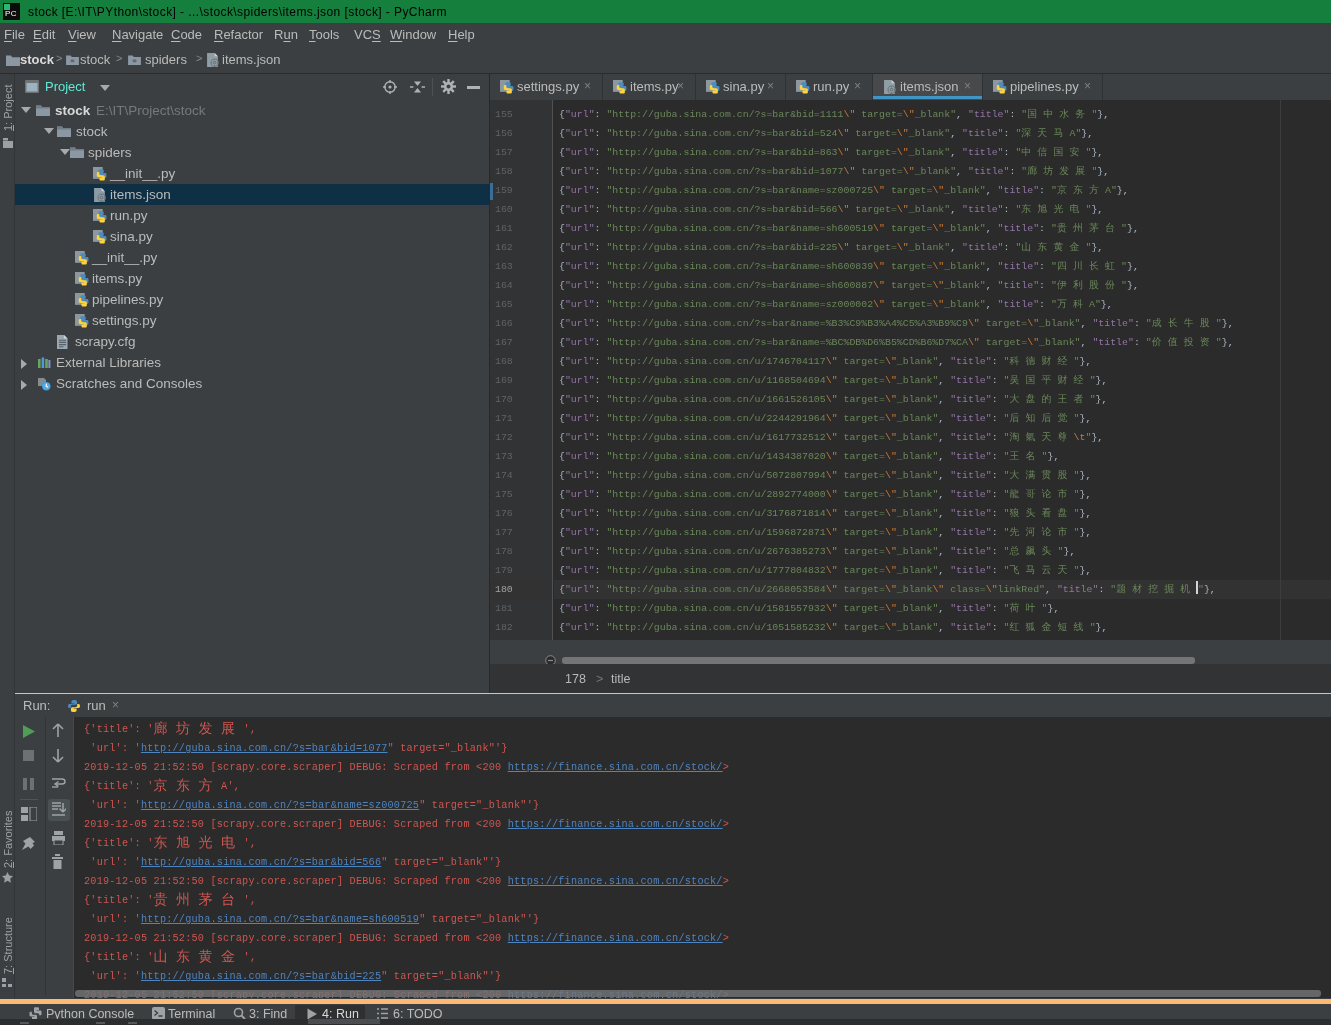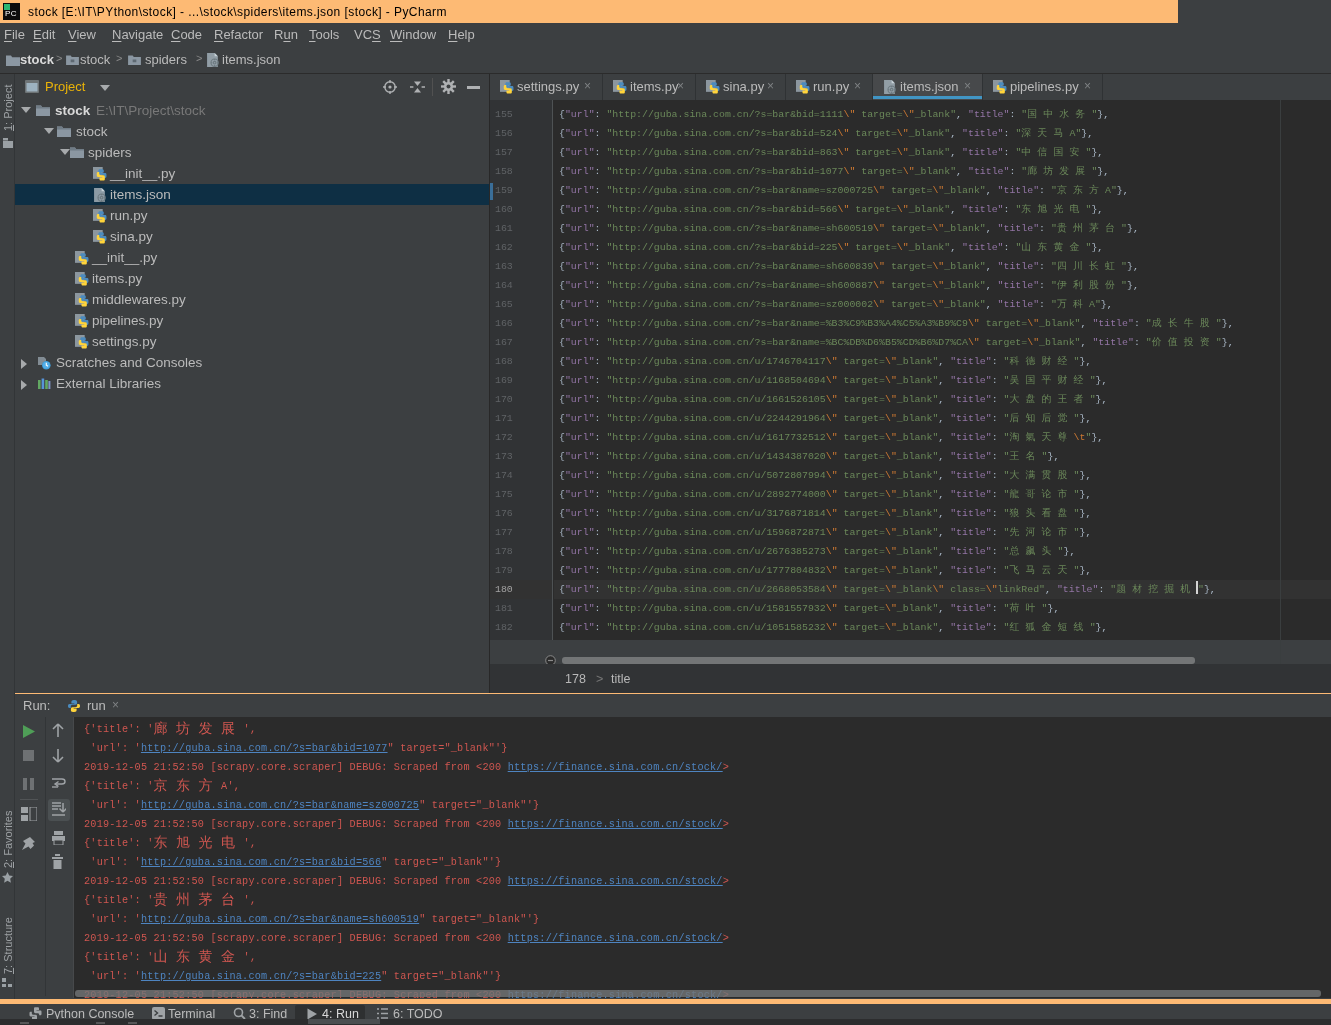--- a/index.html
+++ b/index.html
@@ -1,29 +1,29 @@
 <!DOCTYPE html>
 <html><head><meta charset="utf-8"><style>
 *{margin:0;padding:0;box-sizing:border-box}
 html,body{width:1331px;height:1025px;overflow:hidden;background:#3c3f41;font-family:"Liberation Sans",sans-serif}
 .abs{position:absolute}
-#titlebar{position:absolute;left:0;top:0;width:1178px;height:23px;background:#fdba74;color:#000;font-size:12px;letter-spacing:.42px}
+#titlebar{position:absolute;left:0;top:0;width:1331px;height:23px;background:#15803d;color:#000;font-size:12px;letter-spacing:.42px}
 #titlebar .t{position:absolute;left:28px;top:5px;white-space:pre}
 #menubar{position:absolute;left:0;top:23px;width:1331px;height:23px;background:#3c3f41;color:#bbbbbb;font-size:13px}
 #menubar i{font-style:normal;position:absolute;top:4px}
 #menubar u{text-decoration:underline;text-underline-offset:2px}
 #crumbs{position:absolute;left:0;top:46px;width:1331px;height:28px;background:#3c3f41;color:#bbbbbb;font-size:13px;border-bottom:1px solid #2b2b2b}
 #crumbs i{font-style:normal;position:absolute;top:6px}
 #crumbs .chv{color:#8a8a8a;font-size:11px}
 .vstrip{position:absolute;left:0;top:74px;width:15px;height:925px;background:#3c3f41;border-right:1px solid #323537}
 .vlabel{position:absolute;color:#9da1a4;font-size:11px;white-space:nowrap;transform:rotate(-90deg);transform-origin:left top}
 .vlabel u{text-decoration:underline}
 #projpanel{position:absolute;left:15px;top:74px;width:475px;height:619px;background:#3c3f41;border-right:1px solid #282828;overflow:hidden}
 #projhead{position:absolute;left:0;top:0;width:475px;height:26px}
-#projhead .ttl{position:absolute;left:30px;top:5px;font-size:13px;color:#eab308}
+#projhead .ttl{position:absolute;left:30px;top:5px;font-size:13px;color:#5eead4}
 .tree{position:absolute;left:0;top:26px;width:475px;font-size:13.5px;color:#bbbbbb}
 .trow{position:relative;height:21px;line-height:21px;white-space:nowrap}
 .trow .nm{position:absolute;top:0}
 .tri{position:absolute;width:0;height:0;top:7px}
 .trow .ic{position:absolute;top:4px}.trow .ic svg{display:block}
 .tri.dn{border-left:5px solid transparent;border-right:5px solid transparent;border-top:6.5px solid #a7aaac}
 .tri.rt{border-top:5px solid transparent;border-bottom:5px solid transparent;border-left:6.5px solid #a7aaac}
 .sel{background:#0e2f44}
 .gray{color:#787878}
 #tabbar{position:absolute;left:490px;top:74px;width:841px;height:26px;background:#3c3f41}
@@ -254,65 +254,65 @@
         <span class="nm" style="left:77px;">items.py</span>
       </div>
       <div class="trow">
         <span class="ic" style="left:60px">
           <svg width="14" height="14" viewBox="0 0 13 13">
             <rect x="0" y="0" width="9" height="11" fill="#9aa7b0" opacity="0.85"></rect>
             <path d="M6.2 2.2h2.5c.8 0 1.3.5 1.3 1.3v1.6H7.5v.5h3.8c.8 0 1.2.5 1.2 1.3v2c0 .8-.5 1.3-1.3 1.3h-1v-1.5c0-.9-.6-1.5-1.5-1.5H6.3c-.7 0-1.3-.6-1.3-1.4V3.5c0-.8.5-1.3 1.2-1.3z" fill="#4b8bbe"></path>
             <path d="M9.8 12.6H7.3c-.8 0-1.3-.5-1.3-1.3V9.7h2.5v-.5H4.7c-.8 0-1.2-.5-1.2-1.3v-2c0-.8.5-1.3 1.3-1.3h1v1.5c0 .9.6 1.5 1.5 1.5h2.4c.7 0 1.3.6 1.3 1.4v2.3c0 .8-.5 1.3-1.2 1.3z" fill="#ffd43b"></path>
           </svg>
         </span>
-        <span class="nm" style="left:77px;">middlewares.py</span>
+        <span class="nm" style="left:77px;">pipelines.py</span>
       </div>
       <div class="trow">
         <span class="ic" style="left:60px">
           <svg width="14" height="14" viewBox="0 0 13 13">
             <rect x="0" y="0" width="9" height="11" fill="#9aa7b0" opacity="0.85"></rect>
             <path d="M6.2 2.2h2.5c.8 0 1.3.5 1.3 1.3v1.6H7.5v.5h3.8c.8 0 1.2.5 1.2 1.3v2c0 .8-.5 1.3-1.3 1.3h-1v-1.5c0-.9-.6-1.5-1.5-1.5H6.3c-.7 0-1.3-.6-1.3-1.4V3.5c0-.8.5-1.3 1.2-1.3z" fill="#4b8bbe"></path>
             <path d="M9.8 12.6H7.3c-.8 0-1.3-.5-1.3-1.3V9.7h2.5v-.5H4.7c-.8 0-1.2-.5-1.2-1.3v-2c0-.8.5-1.3 1.3-1.3h1v1.5c0 .9.6 1.5 1.5 1.5h2.4c.7 0 1.3.6 1.3 1.4v2.3c0 .8-.5 1.3-1.2 1.3z" fill="#ffd43b"></path>
           </svg>
         </span>
-        <span class="nm" style="left:77px;">pipelines.py</span>
-      </div>
-      <div class="trow">
-        <span class="ic" style="left:60px">
-          <svg width="14" height="14" viewBox="0 0 13 13">
-            <rect x="0" y="0" width="9" height="11" fill="#9aa7b0" opacity="0.85"></rect>
-            <path d="M6.2 2.2h2.5c.8 0 1.3.5 1.3 1.3v1.6H7.5v.5h3.8c.8 0 1.2.5 1.2 1.3v2c0 .8-.5 1.3-1.3 1.3h-1v-1.5c0-.9-.6-1.5-1.5-1.5H6.3c-.7 0-1.3-.6-1.3-1.4V3.5c0-.8.5-1.3 1.2-1.3z" fill="#4b8bbe"></path>
-            <path d="M9.8 12.6H7.3c-.8 0-1.3-.5-1.3-1.3V9.7h2.5v-.5H4.7c-.8 0-1.2-.5-1.2-1.3v-2c0-.8.5-1.3 1.3-1.3h1v1.5c0 .9.6 1.5 1.5 1.5h2.4c.7 0 1.3.6 1.3 1.4v2.3c0 .8-.5 1.3-1.2 1.3z" fill="#ffd43b"></path>
-          </svg>
-        </span>
         <span class="nm" style="left:77px;">settings.py</span>
+      </div>
+      <div class="trow">
+        <span class="ic" style="left:41px">
+          <svg width="13" height="14" viewBox="0 0 13 14">
+            <path d="M1 0h7l3.5 3.5V14H1z" fill="#9aa7b0"></path>
+            <path d="M8 0l3.5 3.5H8z" fill="#cdd6dc"></path>
+            <path d="M3 5.2h7M3 7.4h7M3 9.6h7M3 11.8h4.5" stroke="#55606a" stroke-width="1.1"></path>
+          </svg>
+        </span>
+        <span class="nm" style="left:60px;">scrapy.cfg</span>
+      </div>
+      <div class="trow">
+        <span class="tri rt" style="left:6px"></span>
+        <span class="ic" style="left:22px">
+          <svg width="14" height="14" viewBox="0 0 14 14">
+            <rect x="1" y="3" width="2.6" height="9" fill="#62a862"></rect>
+            <rect x="4.6" y="1.5" width="2.6" height="10.5" fill="#5794d8"></rect>
+            <rect x="8.2" y="3" width="2.6" height="9" fill="#62a862"></rect>
+            <rect x="11.4" y="4" width="2" height="8" fill="#7f96c8"></rect>
+          </svg>
+        </span>
+        <span class="nm" style="left:41px;">External Libraries</span>
       </div>
       <div class="trow">
         <span class="tri rt" style="left:6px"></span>
         <span class="ic" style="left:22px">
           <svg width="15" height="14" viewBox="0 0 15 14">
             <path d="M1 1h6l2 2v6H1z" fill="#9aa7b0" opacity=".75"></path>
             <circle cx="9.3" cy="9.2" r="4.3" fill="#3d9bd8"></circle>
             <circle cx="9.3" cy="9.2" r="3.4" fill="#53aee8"></circle>
             <path d="M9.3 6.8v2.4l1.7 1.1" stroke="#fff" stroke-width="1.1" fill="none"></path>
           </svg>
         </span>
         <span class="nm" style="left:41px;">Scratches and Consoles</span>
-      </div>
-      <div class="trow">
-        <span class="tri rt" style="left:6px"></span>
-        <span class="ic" style="left:22px">
-          <svg width="14" height="14" viewBox="0 0 14 14">
-            <rect x="1" y="3" width="2.6" height="9" fill="#62a862"></rect>
-            <rect x="4.6" y="1.5" width="2.6" height="10.5" fill="#5794d8"></rect>
-            <rect x="8.2" y="3" width="2.6" height="9" fill="#62a862"></rect>
-            <rect x="11.4" y="4" width="2" height="8" fill="#7f96c8"></rect>
-          </svg>
-        </span>
-        <span class="nm" style="left:41px;">External Libraries</span>
       </div>
     </div>
 </div>
 <div id="tabbar">
     <div class="tab" style="left:0px;width:113px">
       <span class="ic">
         <svg width="14" height="14" viewBox="0 0 13 13">
           <rect x="0" y="0" width="9" height="11" fill="#9aa7b0" opacity="0.85"></rect>
           <path d="M6.2 2.2h2.5c.8 0 1.3.5 1.3 1.3v1.6H7.5v.5h3.8c.8 0 1.2.5 1.2 1.3v2c0 .8-.5 1.3-1.3 1.3h-1v-1.5c0-.9-.6-1.5-1.5-1.5H6.3c-.7 0-1.3-.6-1.3-1.4V3.5c0-.8.5-1.3 1.2-1.3z" fill="#4b8bbe"></path>
           <path d="M9.8 12.6H7.3c-.8 0-1.3-.5-1.3-1.3V9.7h2.5v-.5H4.7c-.8 0-1.2-.5-1.2-1.3v-2c0-.8.5-1.3 1.3-1.3h1v1.5c0 .9.6 1.5 1.5 1.5h2.4c.7 0 1.3.6 1.3 1.4v2.3c0 .8-.5 1.3-1.2 1.3z" fill="#ffd43b"></path>

